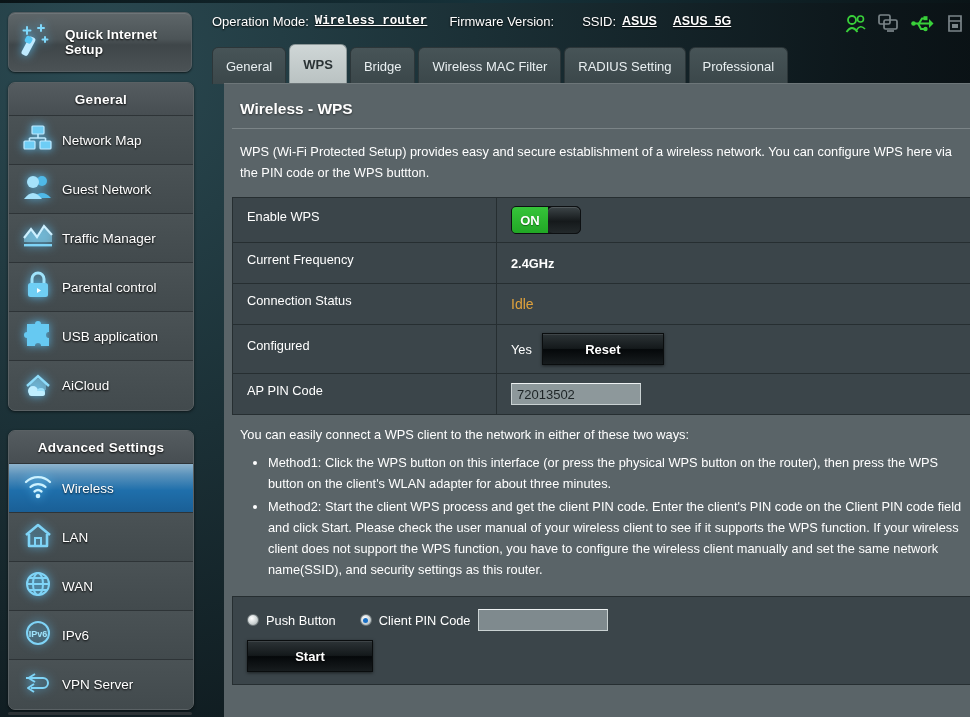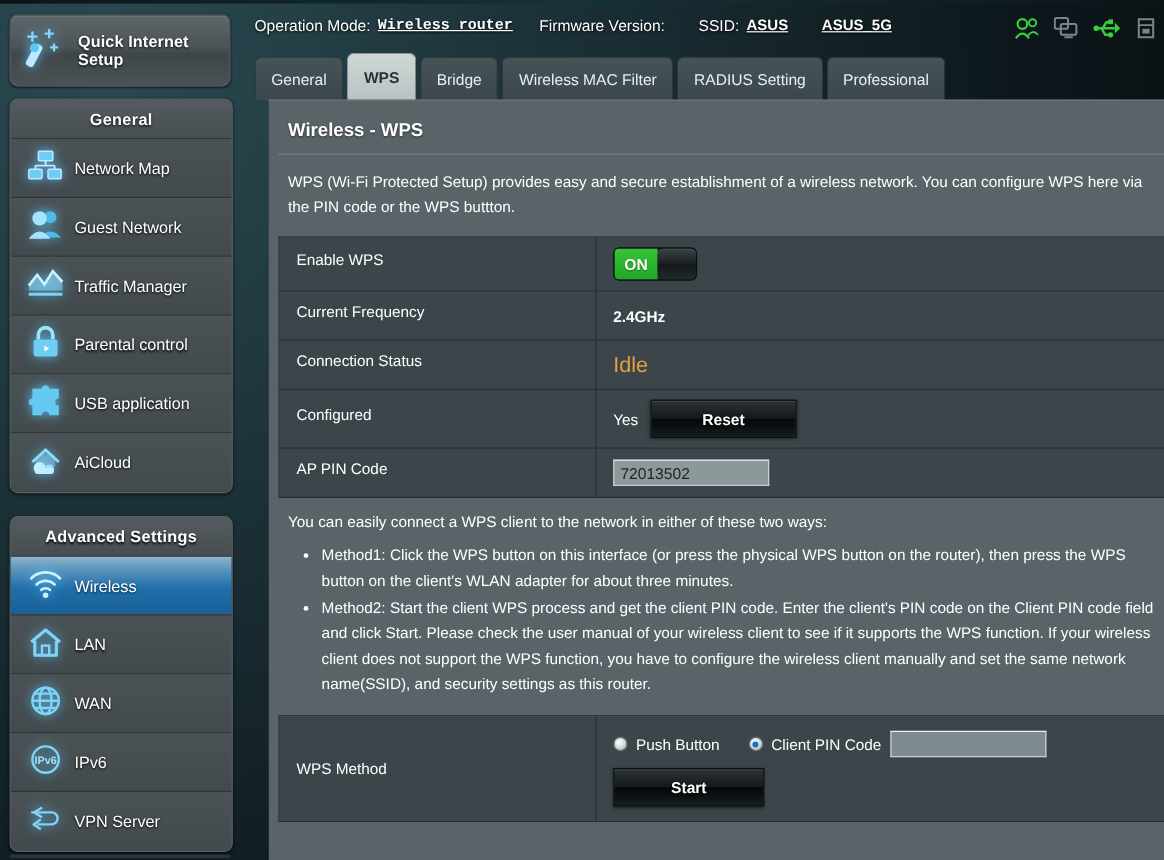--- a/index.html
+++ b/index.html
@@ -113,21 +113,21 @@
   .row .lab{
     width:264px;box-sizing:border-box;padding:3px 0 11px 14px;
     color:#fff;font-size:12.8px;border-right:1px solid #262e31;
     display:flex;align-items:center;
   }
   .row .val{
     flex:1;box-sizing:border-box;padding:8px 0 8px 14px;
     display:flex;align-items:center;gap:10px;color:#fff;font-size:12.8px;
   }
   .val.bold{font-weight:bold;}
-  .status-idle{color:#e0a23c;font-size:18px;}
+  .status-idle{color:#e0a23c;font-size:14px;}
 
   .toggle{
     width:68px;height:26px;border-radius:5px;background:#1b1f21;
     border:1px solid #0d1012;display:flex;align-items:center;
     overflow:hidden;cursor:pointer;box-shadow:inset 0 1px 2px rgba(0,0,0,.7);
   }
   .toggle .on{
     width:36px;height:100%;background:linear-gradient(180deg,#36c43a 0%,#21a825 100%);
     color:#fff;font-size:13px;font-weight:bold;display:flex;align-items:center;justify-content:center;
     text-shadow:0 1px 1px rgba(0,0,0,.4);
@@ -348,21 +348,21 @@
     <div class="sb-bottom"></div>
   </div>
 
   <div class="topbar">
     <span class="seg">Operation Mode:</span>
     <span class="seg val" style="margin-left:6px;">Wireless router</span>
     <span class="seg" style="margin-left:22px;">Firmware Version:</span>
     <span class="seg val" style="margin-left:6px;"></span>
     <span class="seg" style="margin-left:22px;">SSID:</span>
     <span class="seg ssidval" style="margin-left:6px;">ASUS</span>
-    <span class="seg ssidval" style="margin-left:28px;">ASUS_5G</span>
+    <span class="seg ssidval" style="margin-left:16px;">ASUS_5G</span>
 
     <span class="ticons">
       <span>
         <svg width="21" height="19" viewBox="0 0 21 19">
           <circle cx="7" cy="6" r="4" fill="none" stroke="#39d03a" stroke-width="1.8"></circle>
           <path d="M1.5 18 q5.5 -8 11 0" fill="none" stroke="#39d03a" stroke-width="1.8"></path>
           <circle cx="15.5" cy="5" r="3" fill="none" stroke="#39d03a" stroke-width="1.6"></circle>
           <path d="M11.5 16 q4 -6 8.5 -1" fill="none" stroke="#39d03a" stroke-width="1.6"></path>
         </svg>
       </span>
@@ -464,21 +464,20 @@
     <div class="howto">
       <div>You can easily connect a WPS client to the network in either of these two ways:</div>
       <ul class="meth">
         <li>Method1: Click the WPS button on this interface (or press the physical WPS button on the router), then press the WPS button on the client's WLAN adapter for about three minutes.</li>
         <li>Method2: Start the client WPS process and get the client PIN code. Enter the client's PIN code on the Client PIN code field and click Start. Please check the user manual of your wireless client to see if it supports the WPS function. If your wireless client does not support the WPS function, you have to configure the wireless client manually and set the same network name(SSID), and security settings as this router.</li>
       </ul>
     </div>
 
     <div class="table2">
       <div class="row2">
-        <div class="lab">WPS Method</div>
         <div class="val">
           <div class="radiorow">
             <span class="radio"></span>
             <span>Push Button</span>
             <span class="rgap"></span>
             <span class="radio sel"></span>
             <span>Client PIN Code</span>
             <input class="txtin clientpin" type="text" value="" style="">
           </div>
           <div class="btn start">Start</div>

